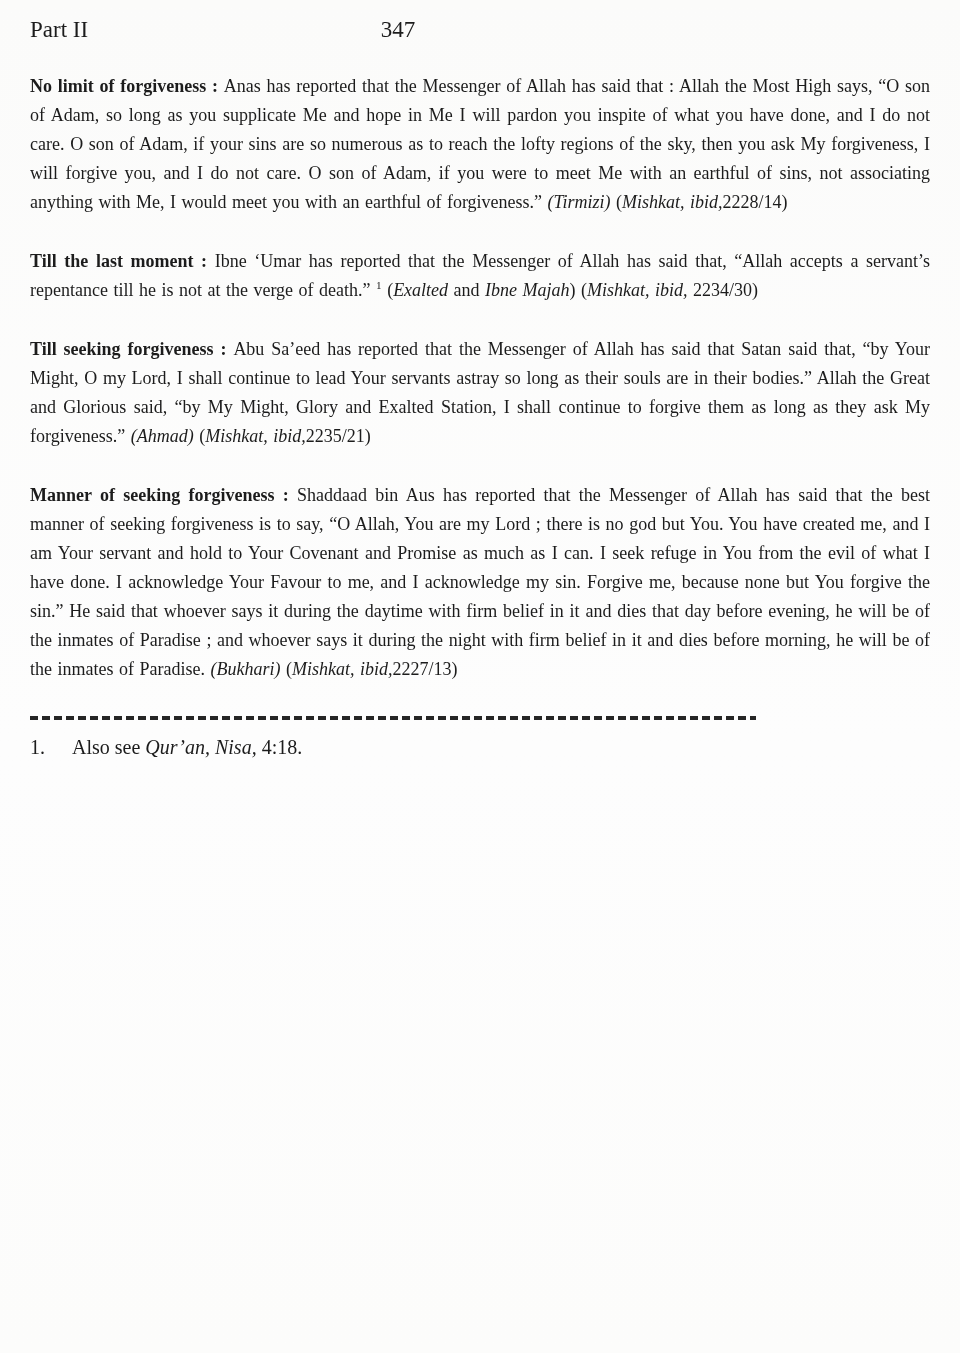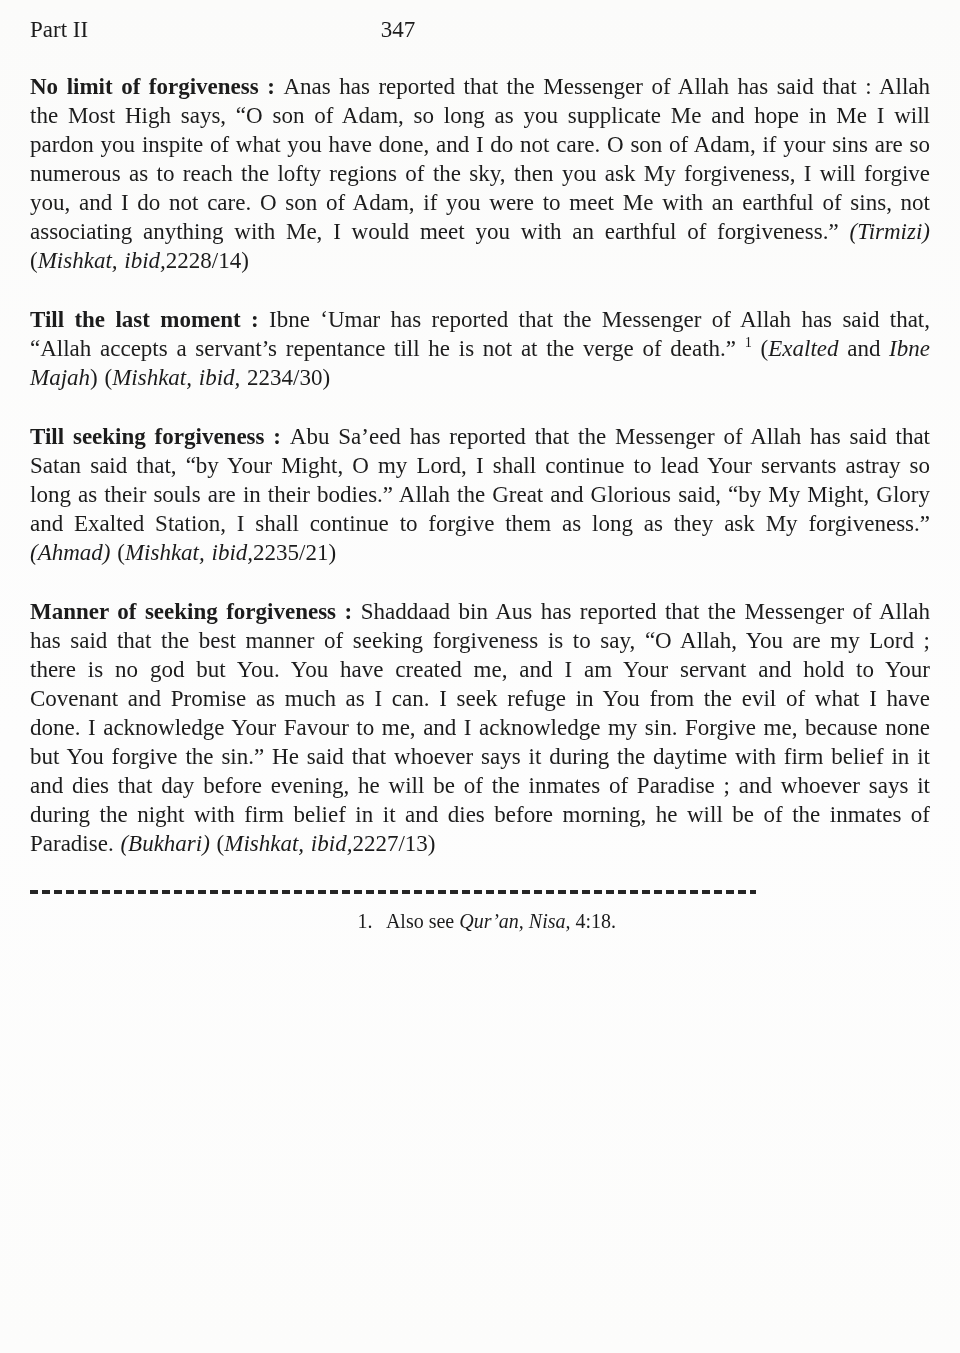--- a/index.html
+++ b/index.html
@@ -29,21 +29,21 @@
     font-size: 23px;
     line-height: 30px;
     margin-bottom: 27px;
   }
   .head-left  { justify-self: start; }
   .head-center{ justify-self: center; }
   .head-right { justify-self: end; margin-left: 36px; }
 
   
   .para {
-    font-size: 23px;
+    font-size: 18px;
     line-height: 29px;
     text-align: justify;
     margin: 16px 0 30px 0;
     word-spacing: 1px;
   }
   .para b { font-weight: bold; }
   .para i, .head-center i, .footnote i { font-style: italic; }
   sup.fnref {
     font-size: 0.62em;
     vertical-align: super;
@@ -56,21 +56,20 @@
     height: 4px;
     margin: 32px 0 14px 0;
     background: repeating-linear-gradient(90deg,
       #252525 0px, #252525 8px,
       transparent 8px, transparent 12px);
   }
 
   .footnote {
     font-size: 20px;
     line-height: 26px;
-    text-align: center;
   }
   .footnote .fn-marker {
     display: inline-block;
     min-width: 42px;
   }
 </style>
 </head>
 <body>
 
 <div class="page">

